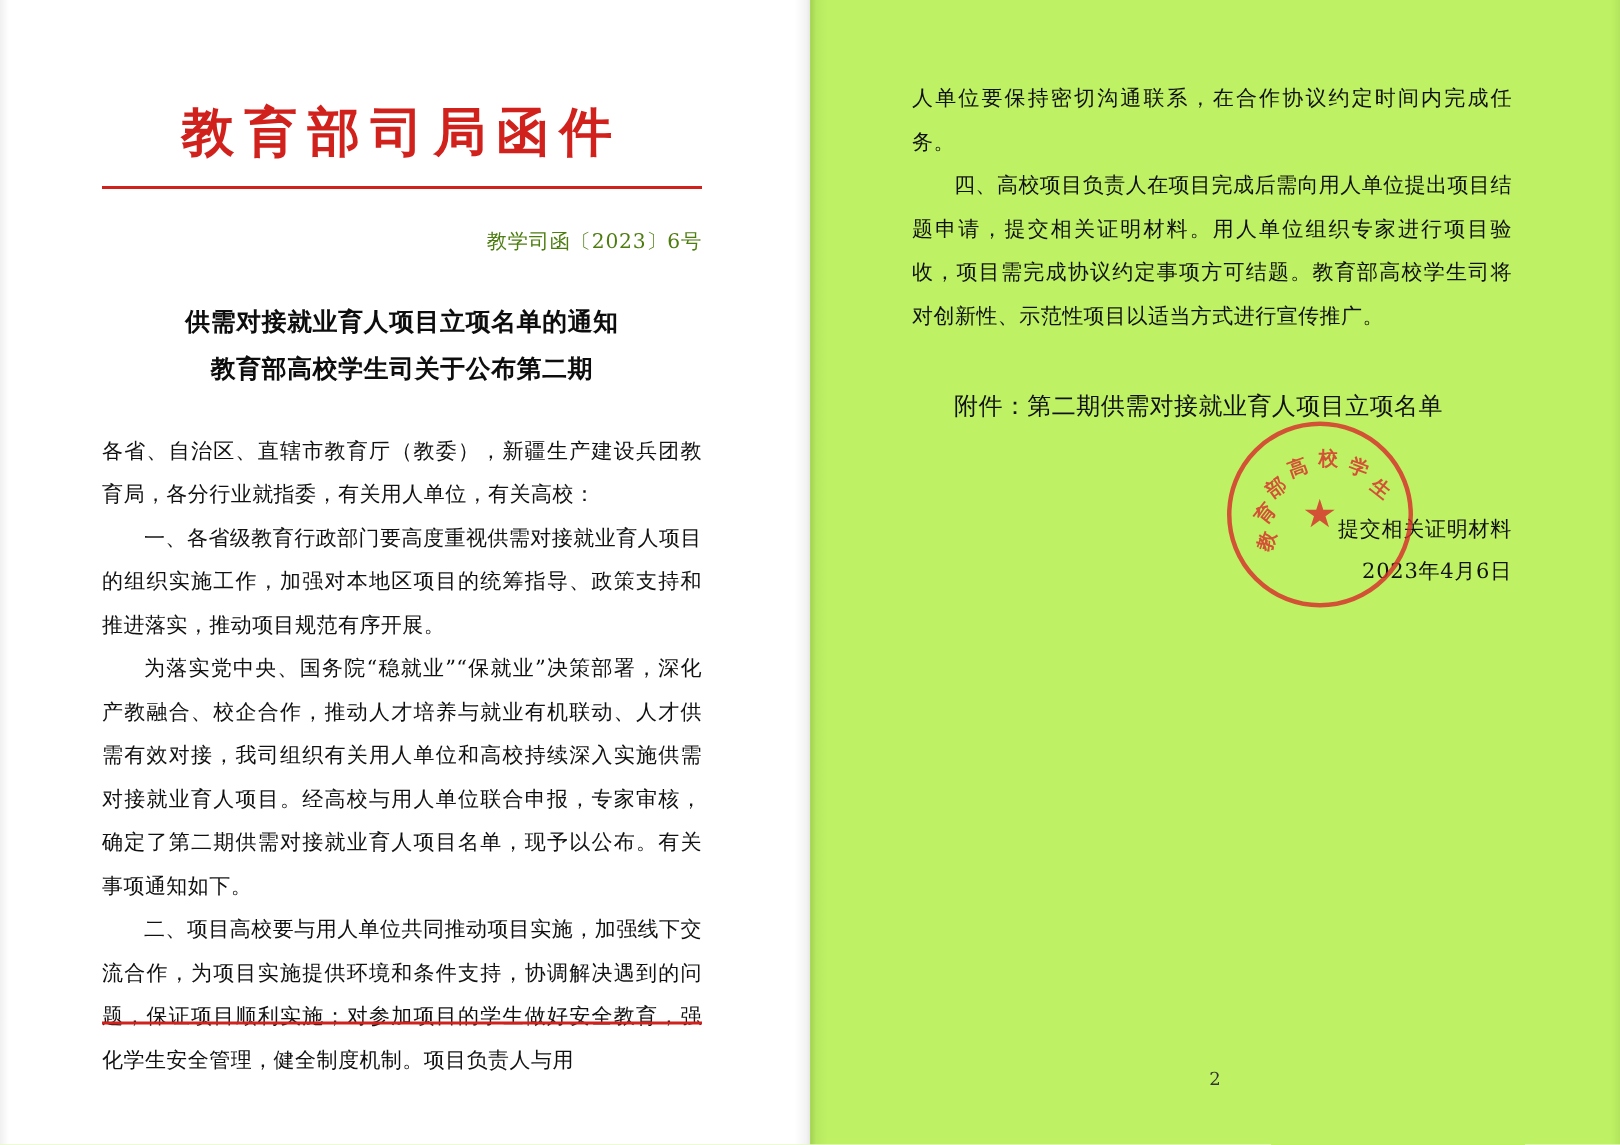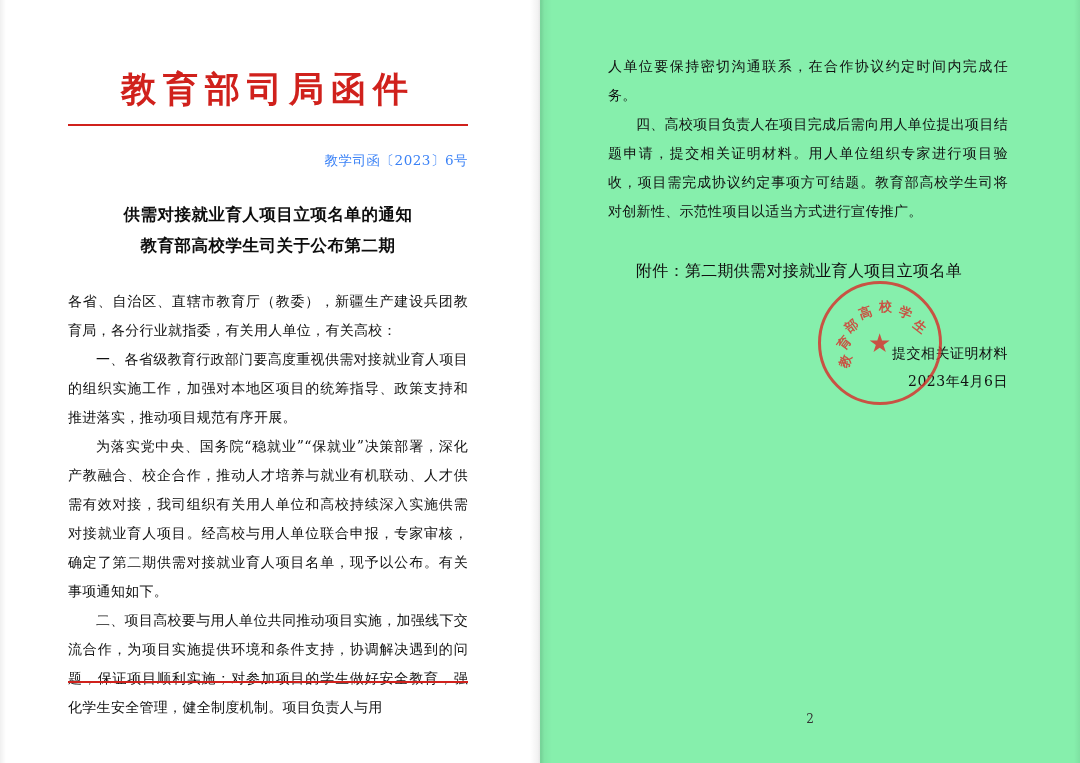--- a/index.html
+++ b/index.html
@@ -26,21 +26,21 @@
   }
   .page-left {
     width: 540px;
     height: 763px;
     background: #ffffff;
     padding: 0;
   }
   .page-right {
     width: 540px;
     height: 763px;
-    background: #86efac;
+    background: #bef264;
   }
   .gutter {
     position: absolute;
     left: 530px;
     top: 0;
     width: 22px;
     height: 763px;
     background: linear-gradient(to right,
        rgba(0,0,0,0.00) 0%,
        rgba(0,0,0,0.05) 35%,
@@ -70,21 +70,21 @@
   .masthead-rule {
     margin-top: 14px;
     height: 2px;
     background: #d0211c;
     width: 400px;
   }
   .doc-number {
     margin-top: 26px;
     text-align: right;
     font-size: 13.5px;
-    color: #3b82f6;
+    color: #4d7c0f;
     letter-spacing: 0.5px;
   }
   .doc-title {
     margin-top: 30px;
     text-align: center;
     font-weight: bold;
     font-size: 16.5px;
     line-height: 1.85;
     color: #0d0d0d;
     letter-spacing: 0.5px;

